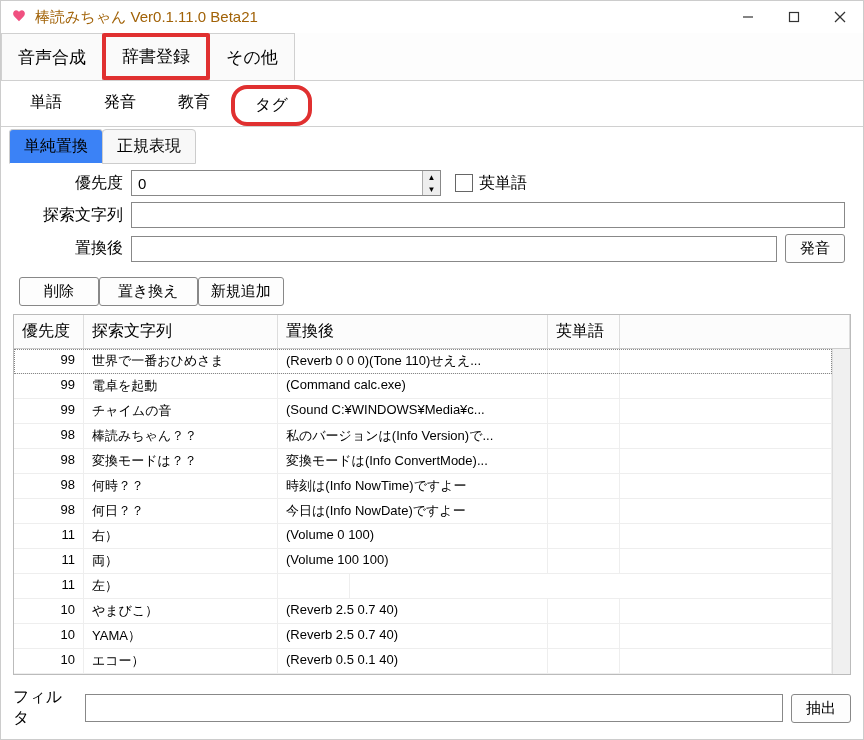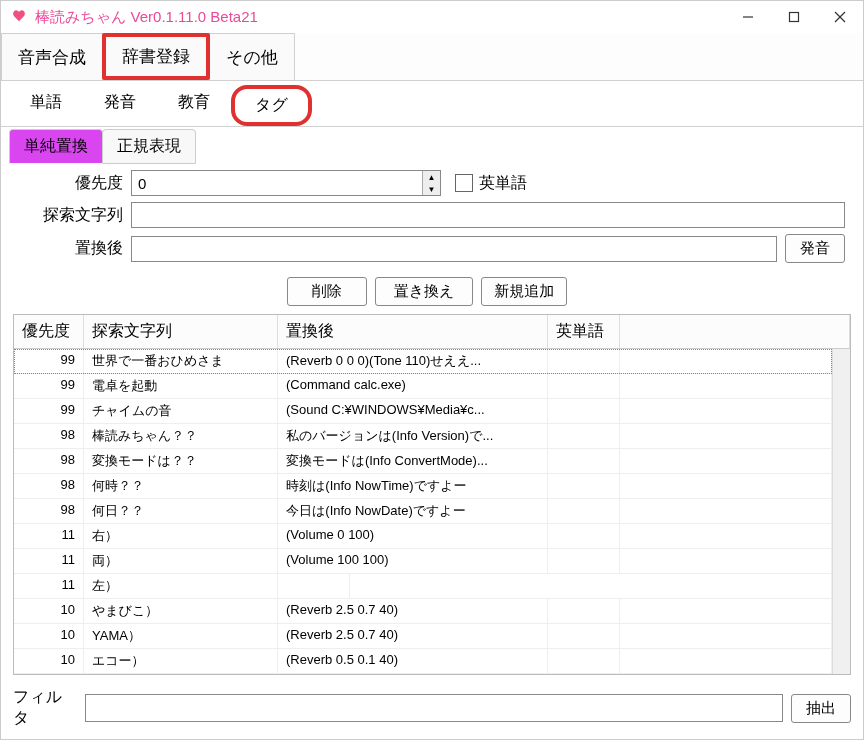--- a/index.html
+++ b/index.html
@@ -27,21 +27,21 @@
     background: #fff;
   }
   .app-icon {
     width: 20px;
     height: 20px;
     margin-right: 6px;
   }
   .title-text {
     flex: 1;
     font-size: 15px;
-    color: #ec4899;
+    color: #a16207;
   }
   .win-controls {
     display: flex;
   }
   .win-btn {
     width: 46px;
     height: 32px;
     display: flex;
     align-items: center;
     justify-content: center;
@@ -92,21 +92,21 @@
     padding: 6px 14px;
     font-size: 16px;
     border: 1px solid #ccc;
     border-top-left-radius: 4px;
     border-top-right-radius: 4px;
     cursor: pointer;
     background: #f8f8f8;
     margin-right: -1px;
   }
   .subtabs2 .tab2.active {
-    background: #d946ef;
+    background: #3b82f6;
     border-bottom: 1px solid #fff;
   }
   .form-area {
     padding: 6px 18px 4px 18px;
   }
   .form-row {
     display: flex;
     align-items: center;
     margin-bottom: 6px;
   }
@@ -163,22 +163,21 @@
     border: 1px solid #888;
     background: #fdfdfd;
     padding: 4px 14px;
     font-size: 15px;
     font-family: inherit;
     cursor: pointer;
     border-radius: 3px;
   }
   .action-row {
     display: flex;
-    justify-content: center;
-    gap: 8px;
+    justify-content: flex-start;
     padding: 4px 28px 8px 18px;
   }
   .table-wrap {
     margin: 0 12px 6px 12px;
     border: 1px solid #bbb;
     flex: 1;
     overflow: hidden;
     display: flex;
     flex-direction: column;
     background: #fff;

